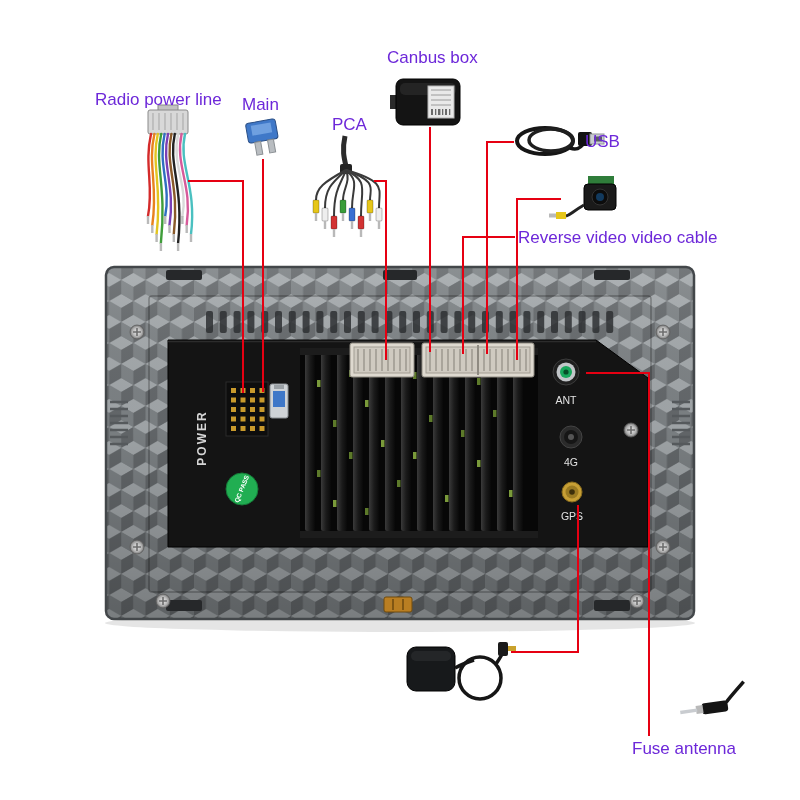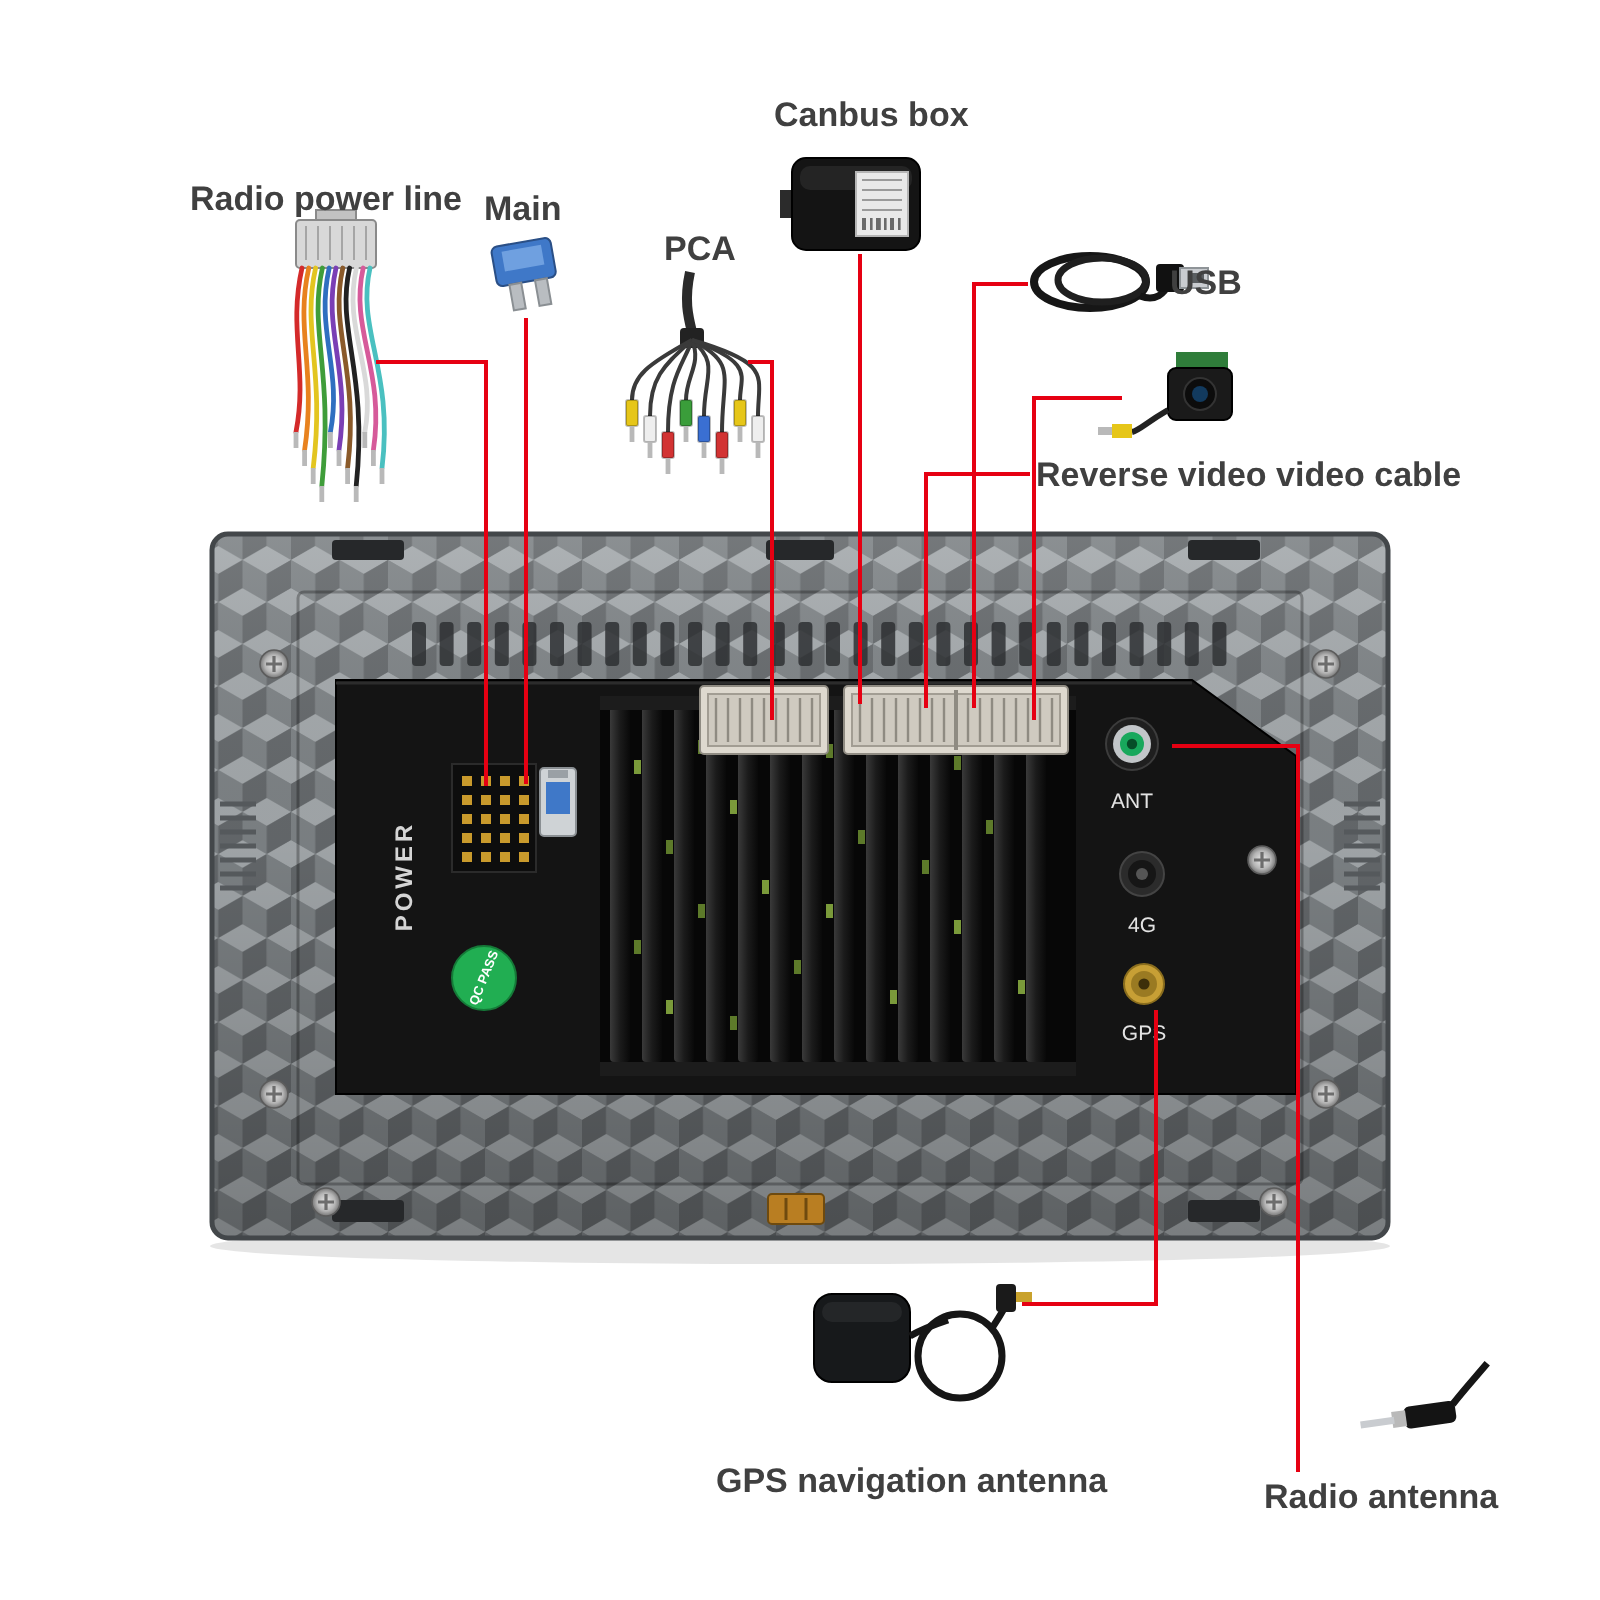--- a/index.html
+++ b/index.html
@@ -1,19 +1,19 @@
 <!DOCTYPE html>
 <html><head>
 <meta charset="utf-8">
 <style>
   html,body{margin:0;padding:0;}
   body{width:800px;height:800px;background:#ffffff;font-family:"Liberation Sans",sans-serif;}
   .stage{position:relative;width:800px;height:800px;overflow:hidden;background:#ffffff;}
   .stage > svg{position:absolute;left:0;top:0;}
-  .label{position:absolute;color:#404040;font-size:17px;line-height:20px;white-space:nowrap;font-weight:bold;}
+  .label{position:absolute;color:#6d28d9;font-size:17px;line-height:20px;white-space:nowrap;}
   svg text{font-family:"Liberation Sans",sans-serif;}
 </style>
 </head>
 <body>
 
 <div class="stage">
 
 <svg width="800" height="800" viewBox="0 0 800 800">
   <defs>
     <g id="cube">
@@ -427,16 +427,15 @@
     <polyline points="578,505 578,652 511,652"></polyline>
   </g>
 </svg>
 
 <div class="label" style="left:95px;top:90px">Radio power line</div>
 <div class="label" style="left:242px;top:95px">Main</div>
 <div class="label" style="left:332px;top:115px">PCA</div>
 <div class="label" style="left:387px;top:48px">Canbus box</div>
 <div class="label" style="left:585px;top:132px">USB</div>
 <div class="label" style="left:518px;top:228px">Reverse video video cable</div>
-<div class="label" style="left:358px;top:731px">GPS navigation antenna</div>
-<div class="label" style="left:632px;top:739px">Radio antenna</div>
+<div class="label" style="left:632px;top:739px">Fuse antenna</div>
 
 </div>
 
 </body></html>

